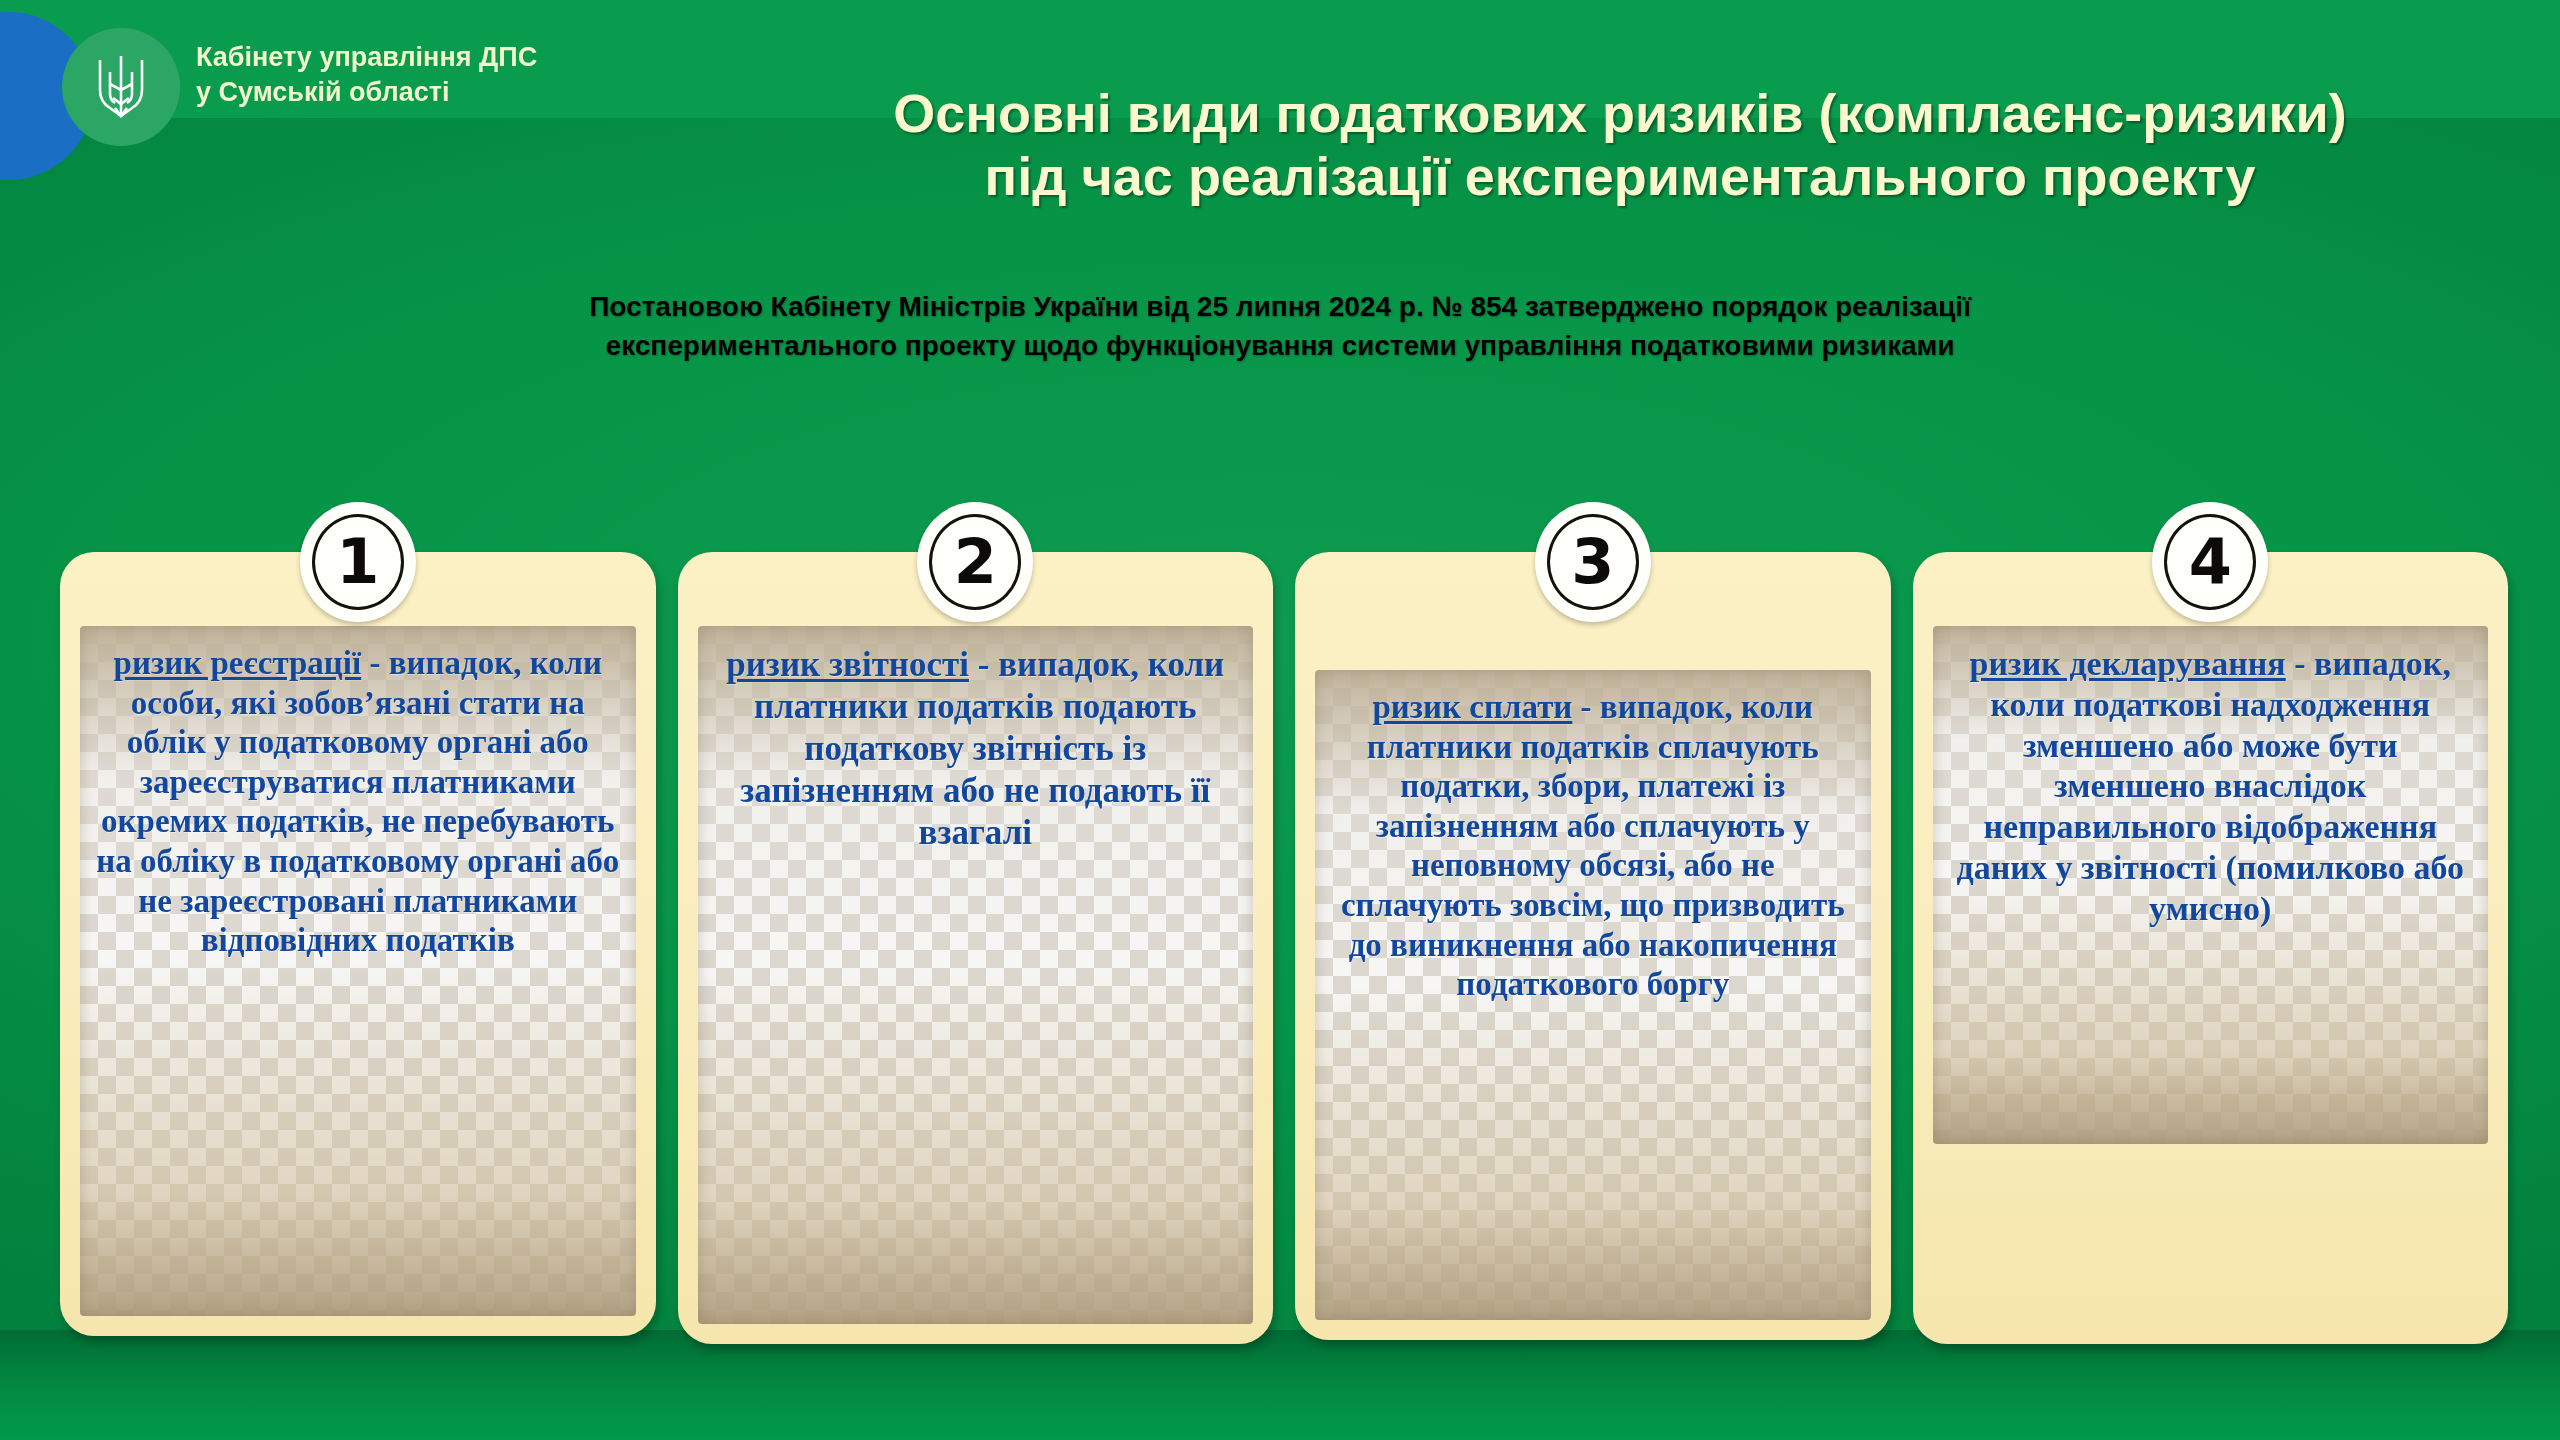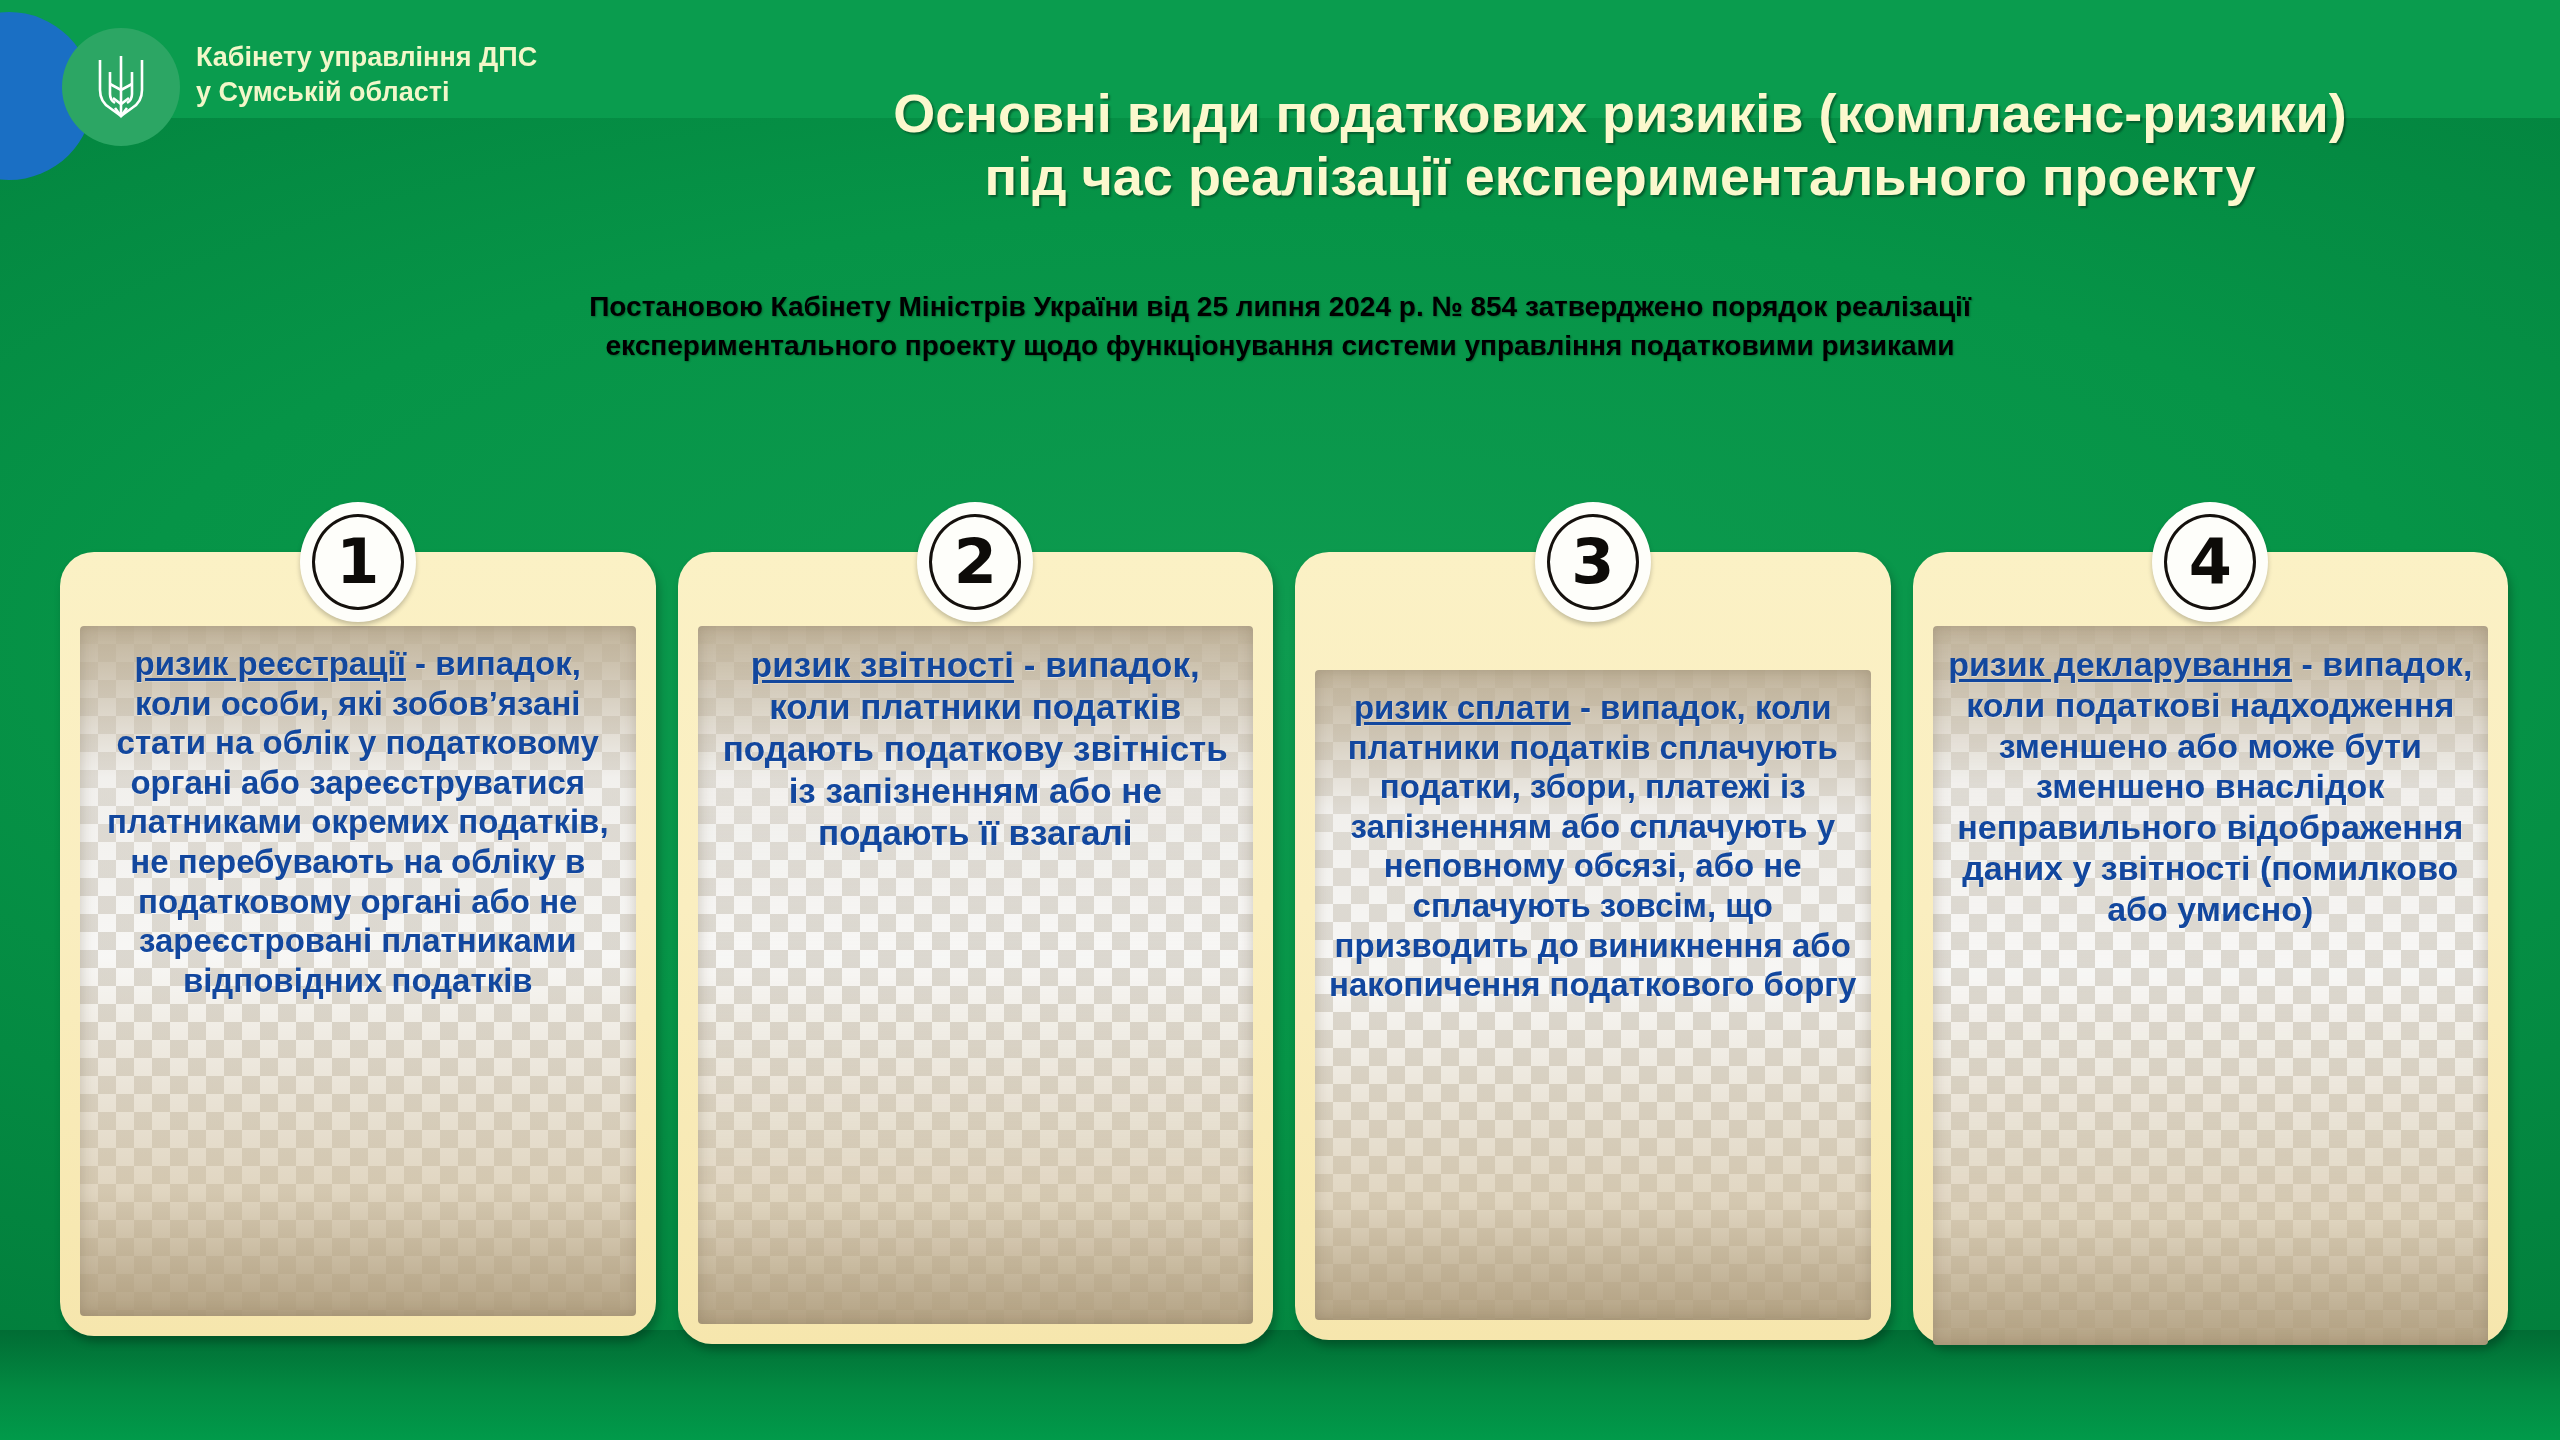--- a/index.html
+++ b/index.html
@@ -112,25 +112,26 @@
     position:absolute; left:20px; right:20px; top:74px;
     border-radius:4px;
     overflow:hidden;
     background-color:#cfc9bc;
     background-image:
       linear-gradient(180deg, rgba(190,176,150,.95) 0%, rgba(236,234,230,.55) 22%, rgba(246,246,244,.35) 48%, rgba(214,199,170,.70) 82%, rgba(176,158,126,.95) 100%),
       repeating-conic-gradient(rgba(255,255,255,.85) 0% 25%, rgba(205,199,188,.85) 0% 50%);
     background-size:100% 100%, 36px 36px;
     box-shadow:inset 0 0 14px rgba(120,105,80,.35);
     padding:18px 12px 4px;
+    font-family:Liberation Serif, serif;
   }
   .card-1 .card-inner{ height:690px; }
   .card-2 .card-inner{ height:698px; }
   .card-3 .card-inner{ height:650px;margin-top:44px; }
-  .card-4 .card-inner{ height:719px; }
+  .card-4 .card-inner{ height:518px; }
 
   .card-text{
     text-align:center;
     color:#12479e;
     font-weight:bold;
     line-height:1.20;
     text-shadow:0.5px 0.5px 0 rgba(255,255,255,.4);
   }
   .card-1 .card-text{ font-size:33px; }
   .card-2 .card-text{ font-size:35px; }

